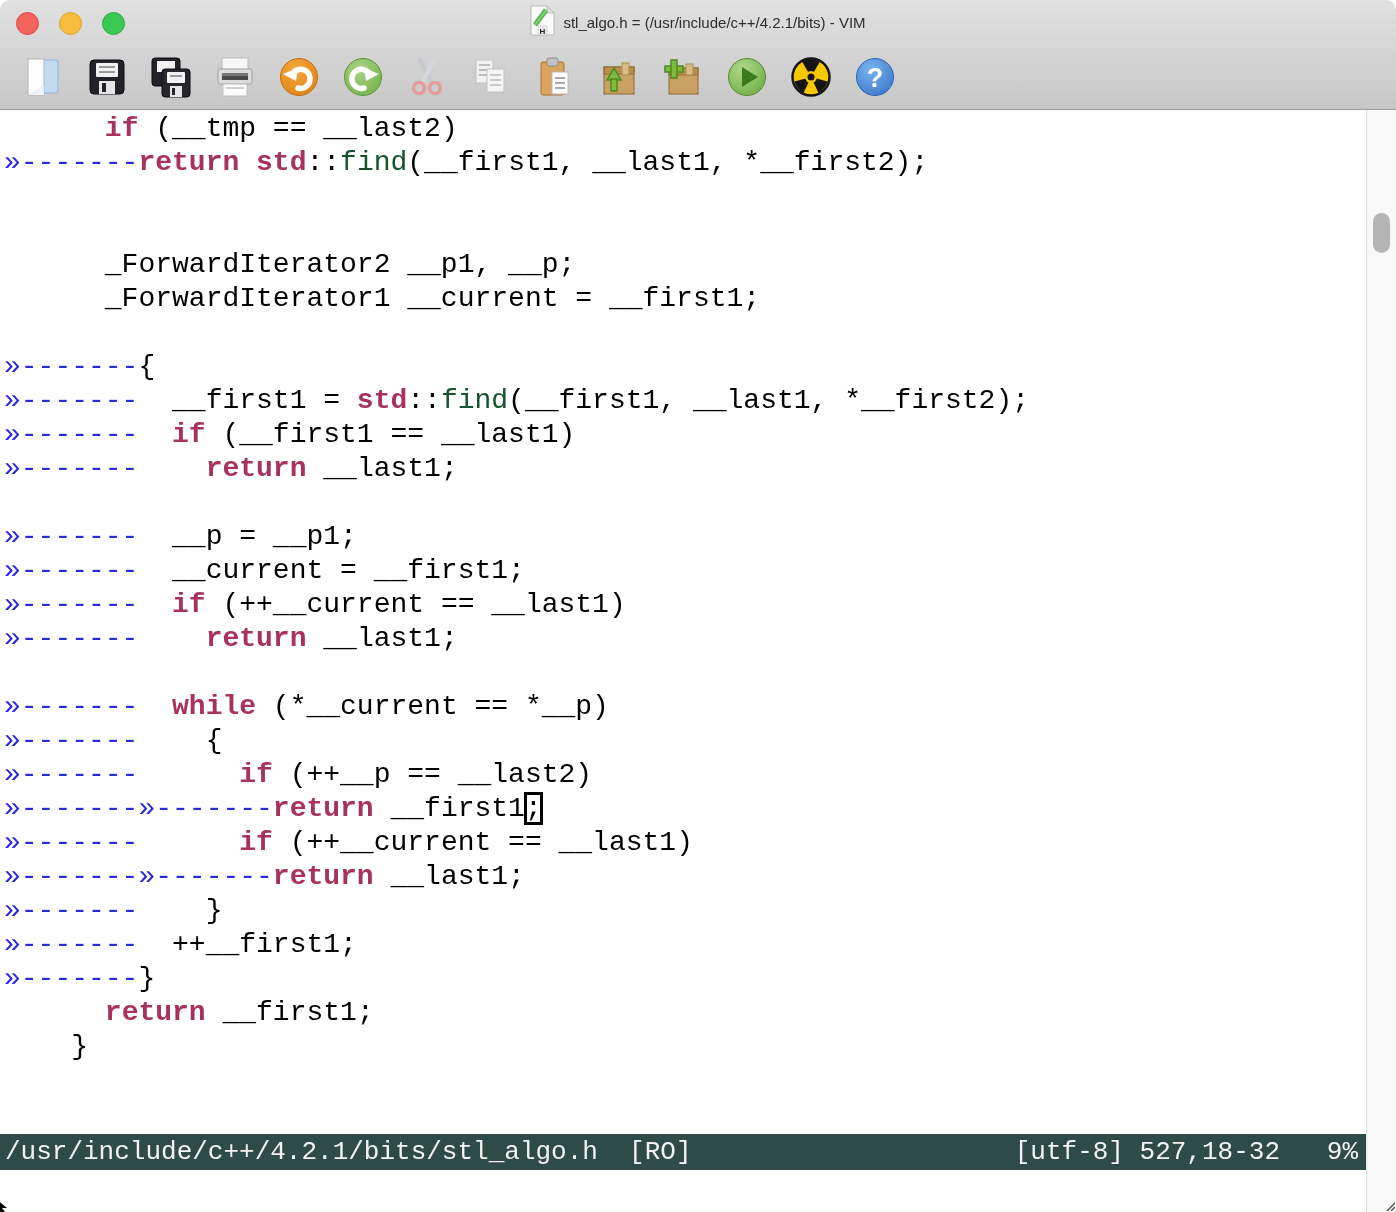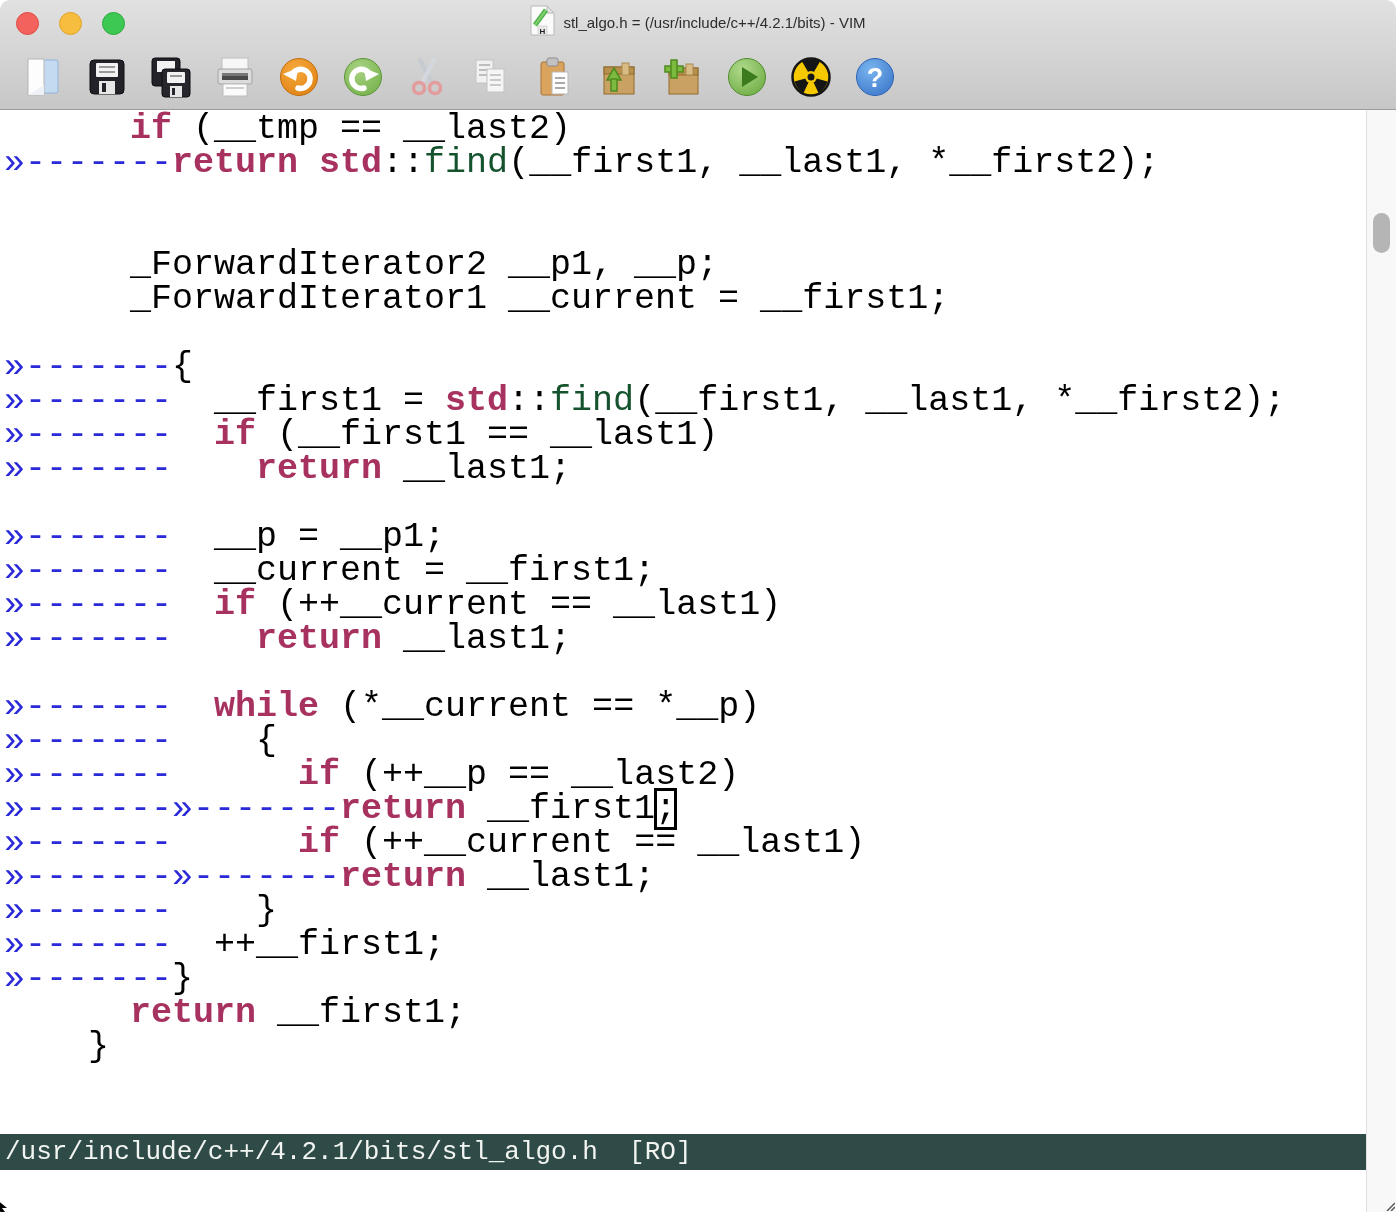--- a/index.html
+++ b/index.html
@@ -23,21 +23,21 @@
   .title-text{font-size:15px;color:#2d2d2d;font-weight:500;white-space:nowrap;}
   .toolbar{height:64px;display:flex;align-items:center;padding-left:21px;gap:20px;}
   .tbtn{width:44px;height:48px;display:flex;align-items:center;justify-content:center;}
   .tbtn svg{width:44px;height:44px;}
   
   .main{position:relative;height:1102px;display:flex;}
   .editor-col{width:1366px;display:flex;flex-direction:column;background:#fff;}
   .code{
     flex:0 0 auto;height:1024px;padding:2px 0 0 4px;box-sizing:border-box;
     font-family:"Liberation Mono","DejaVu Sans Mono",monospace;
-    font-size:35px;background:#ffffff;overflow:hidden;
+    font-size:28px;background:#ffffff;overflow:hidden;
   }
   .line{white-space:pre;height:34px;line-height:34px;}
   .n{color:#000000;}
   .k{color:#a73260;font-weight:bold;}
   .f{color:#14532d;}
   .c{color:#2a2ad8;font-style:italic;}
   .t{color:#2a2ad8;}
   .cur{outline:3px solid #000;outline-offset:-2px;}
   .statusbar{
     height:36px;background:#2f4b48;color:#f2f4f1;
@@ -262,20 +262,21 @@
           <div class="line"><span class="t">»-------</span><span class="n">      </span><span class="k">if</span><span class="n"> (++__current == __last1)</span></div>
           <div class="line"><span class="t">»-------</span><span class="t">»-------</span><span class="k">return</span><span class="n"> __last1;</span></div>
           <div class="line"><span class="t">»-------</span><span class="n">    }</span></div>
           <div class="line"><span class="t">»-------</span><span class="n">  ++__first1;</span></div>
           <div class="line"><span class="t">»-------</span><span class="n">}</span></div>
           <div class="line"><span class="n">      </span><span class="k">return</span><span class="n"> __first1;</span></div>
           <div class="line"><span class="n">    }</span></div>
         </div>
       <div class="statusbar">
         <span>/usr/include/c++/4.2.1/bits/stl_algo.h  [RO]</span>
+        <span>[utf-8] 527,18-32   9%</span>
       </div>
       <div class="cmdline">
         <svg class="mouse-frag" width="14" height="16" viewBox="0 0 14 16">
           <polygon points="0,0 0,16 4,12 7,16 10,14 7,10 12,10" fill="#000000" transform="translate(-5,2)"></polygon>
         </svg>
       </div>
     </div>
     <div class="vscroll">
       <div class="vthumb"></div>
       <svg class="grip" width="10" height="10" viewBox="0 0 10 10">

